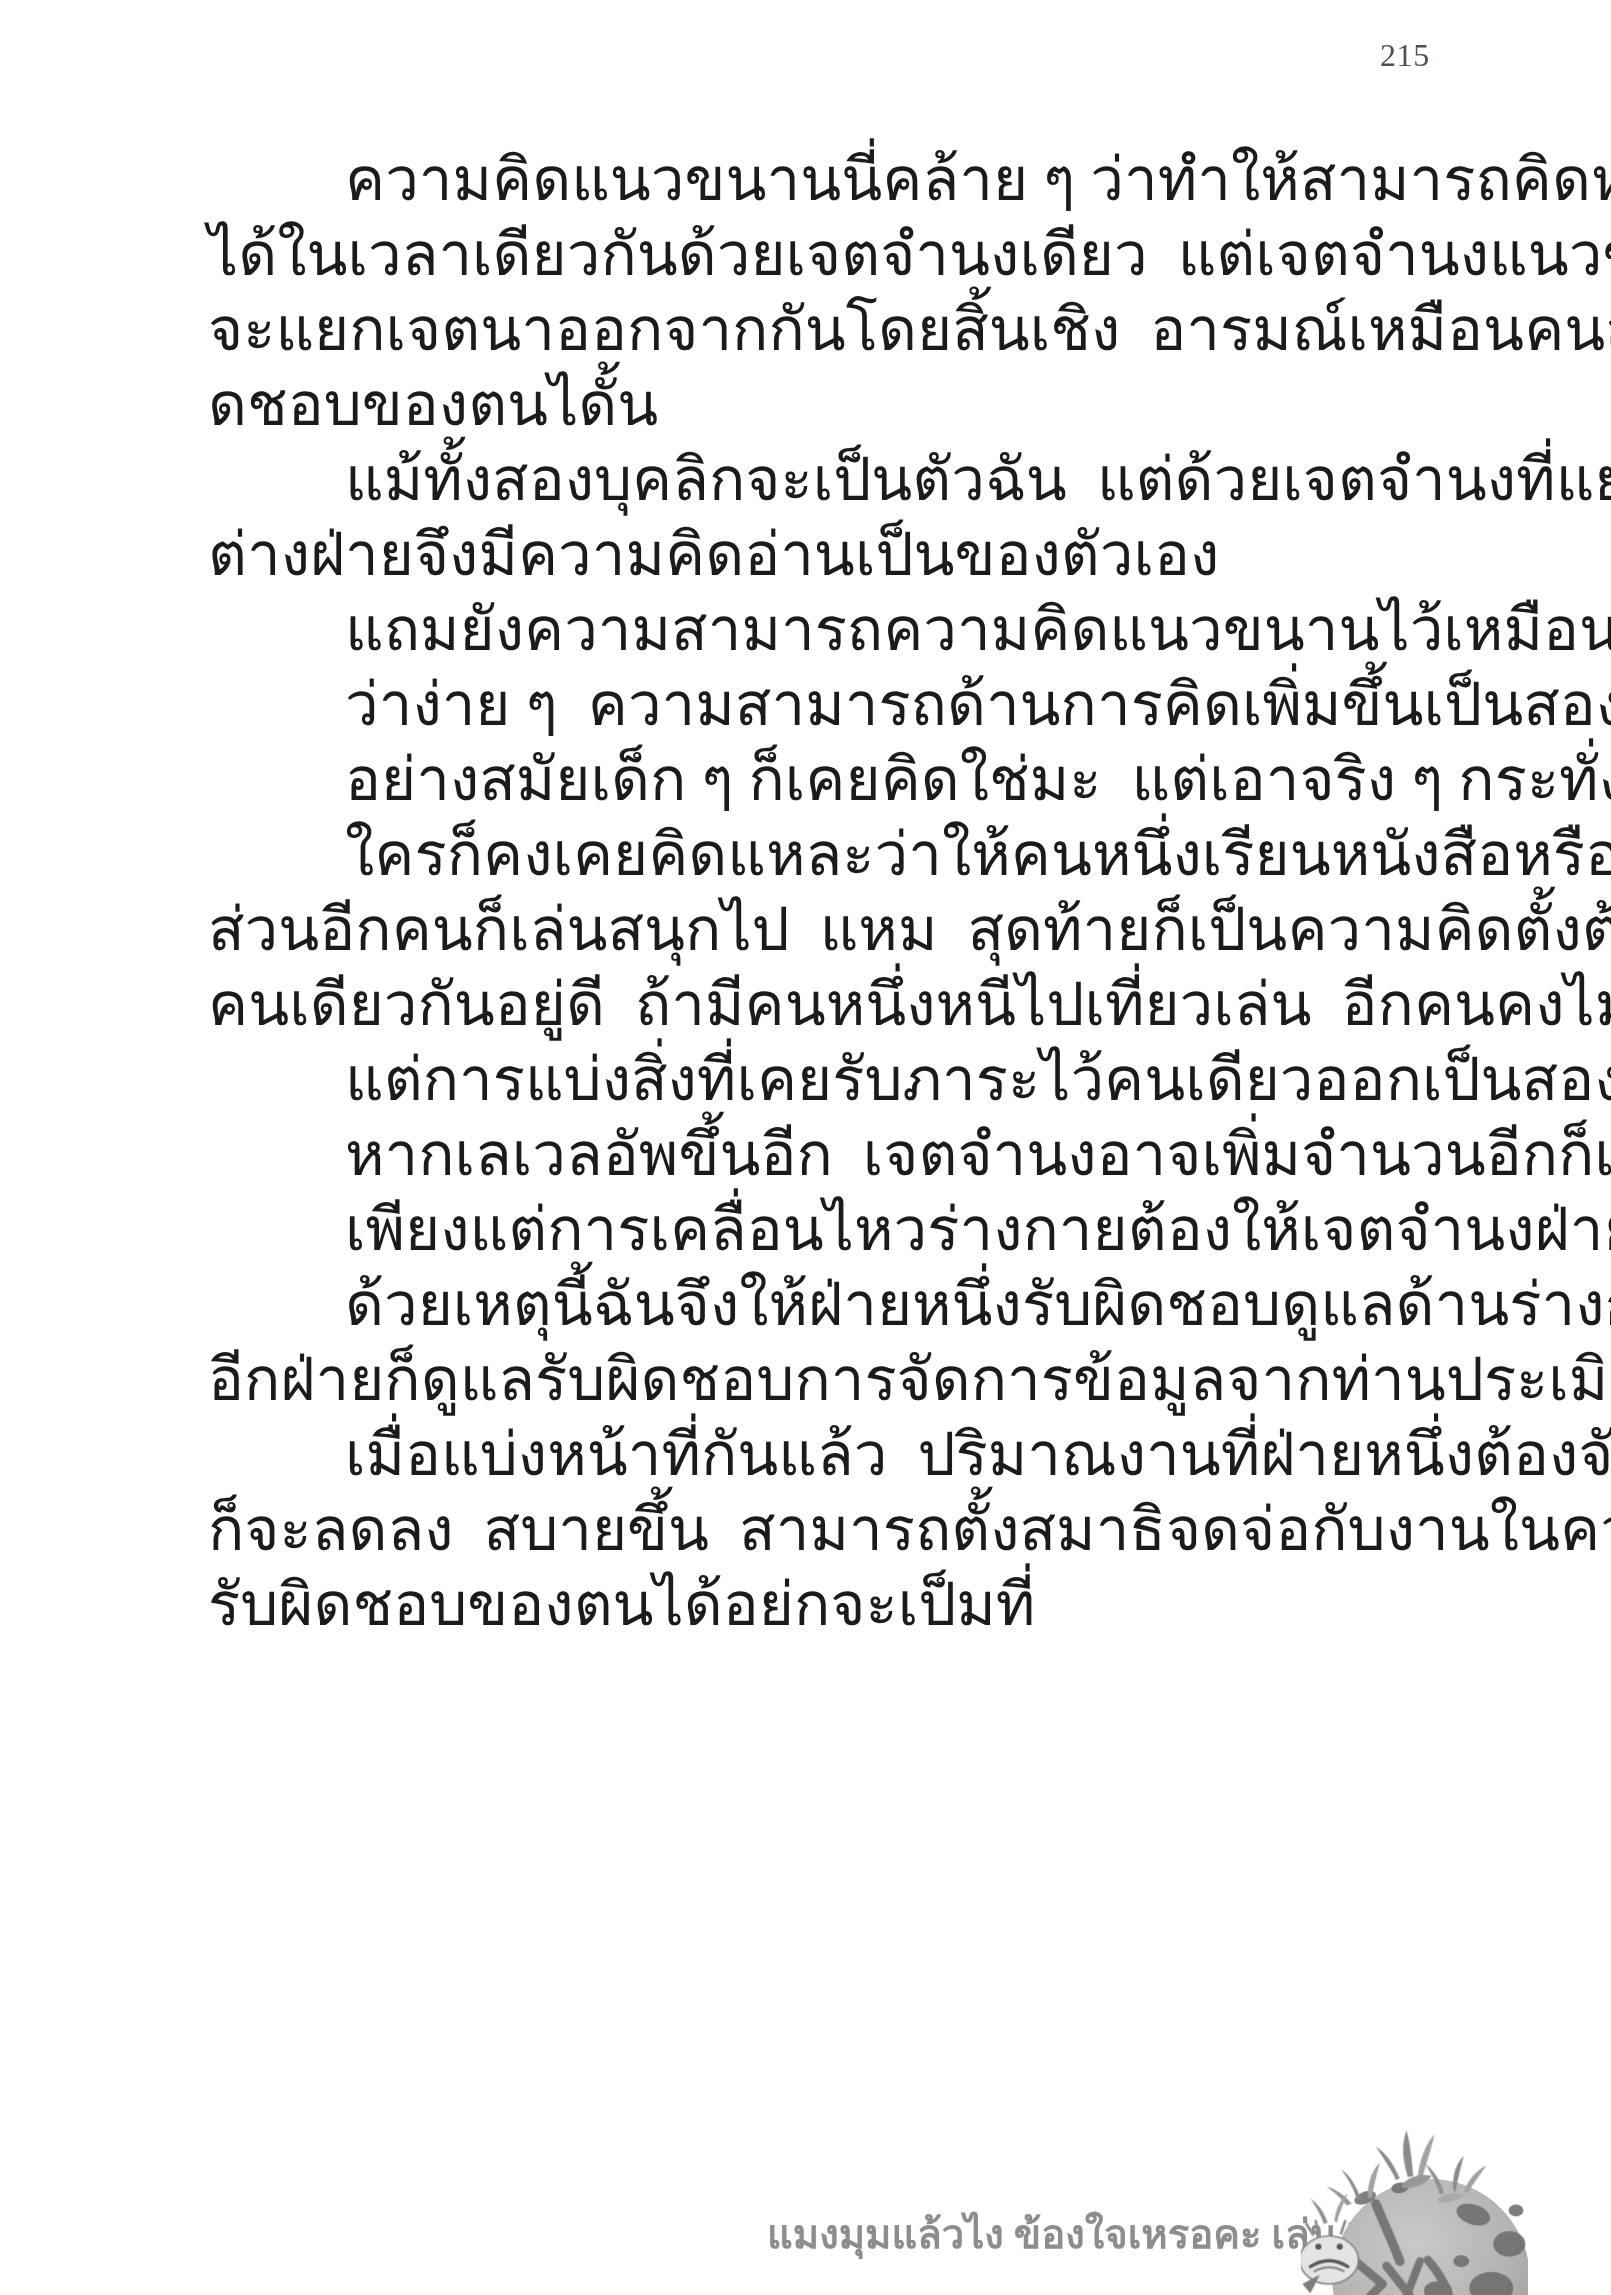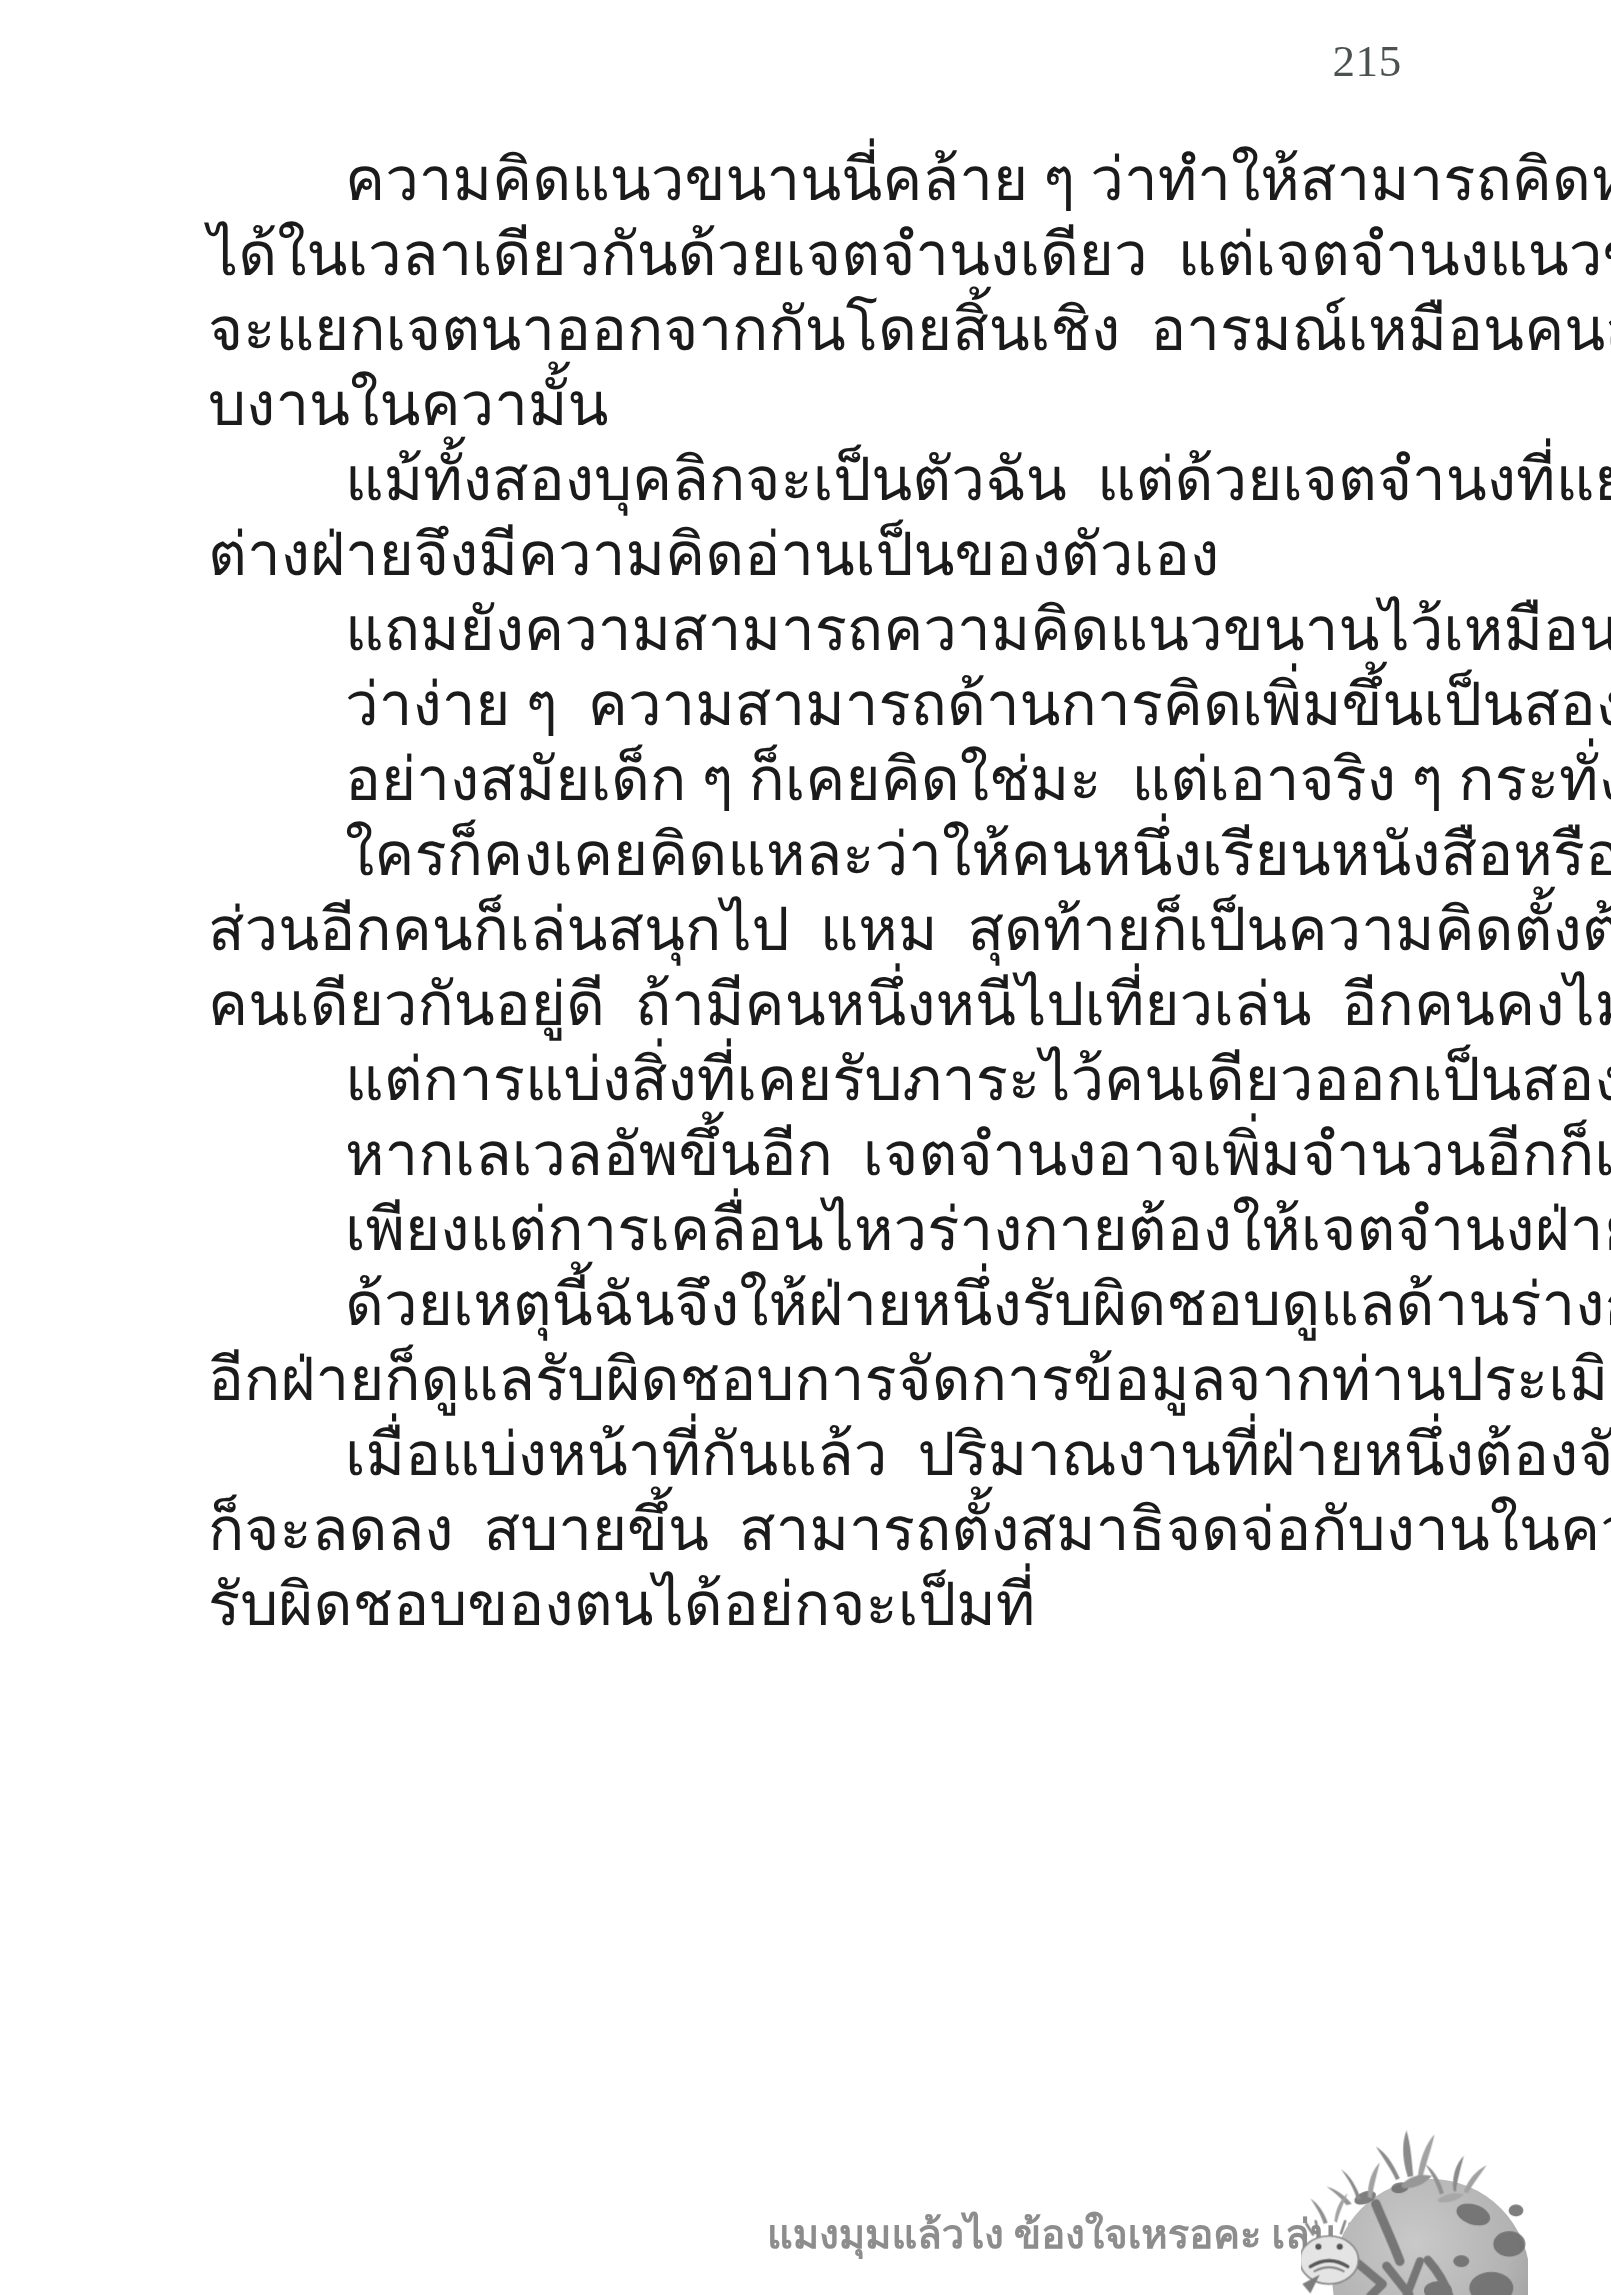--- a/index.html
+++ b/index.html
@@ -7,22 +7,22 @@
     position:relative;
     width:1612px;
     height:2295px;
     background:#ffffff;
     overflow:hidden;
     font-family:"Liberation Serif", serif;
   }
   .page-number {
     position:absolute;
     top:39px;
-    right:210px;
-    font-size:45px;
+    right:182px;
+    font-size:32px;
     line-height:1;
     color:#4c5151;
     letter-spacing:0.7px;
   }
   .body-text {
     position:absolute;
     left:208px;
     top:143px;
     width:1214px;
     font-size:60px;
@@ -57,21 +57,21 @@
 <body>
 
 <div class="page">
 
   <div class="page-number">215</div>
 
   <div class="body-text">
       <div class="text-line indent">ความคิดแนวขนานนี่คล้าย ๆ ว่าทำให้สามารถคิดหลายเรื่อง</div>
       <div class="text-line">ได้ในเวลาเดียวกันด้วยเจตจำนงเดียว  แต่เจตจำนงแนวขนาน</div>
       <div class="text-line">จะแยกเจตนาออกจากกันโดยสิ้นเชิง  อารมณ์เหมือนคนสองบุคลิก</div>
-      <div class="text-line">บงานในความั้น</div>
+      <div class="text-line">ดชอบของตนไดั้น</div>
       <div class="text-line indent">แม้ทั้งสองบุคลิกจะเป็นตัวฉัน  แต่ด้วยเจตจำนงที่แยกกัน</div>
       <div class="text-line">ต่างฝ่ายจึงมีความคิดอ่านเป็นของตัวเอง</div>
       <div class="text-line indent">แถมยังความสามารถความคิดแนวขนานไว้เหมือนเดิม</div>
       <div class="text-line indent">ว่าง่าย ๆ  ความสามารถด้านการคิดเพิ่มขึ้นเป็นสองเท่า</div>
       <div class="text-line indent">อย่างสมัยเด็ก ๆ ก็เคยคิดใช่มะ  แต่เอาจริง ๆ กระทั่งผู้ใหญ่</div>
       <div class="text-line indent">ใครก็คงเคยคิดแหละว่าให้คนหนึ่งเรียนหนังสือหรือทำงานไป</div>
       <div class="text-line">ส่วนอีกคนก็เล่นสนุกไป  แหม  สุดท้ายก็เป็นความคิดตั้งต้นจากคน</div>
       <div class="text-line">คนเดียวกันอยู่ดี  ถ้ามีคนหนึ่งหนีไปเที่ยวเล่น  อีกคนคงไม่ยอมหรอก</div>
       <div class="text-line indent">แต่การแบ่งสิ่งที่เคยรับภาระไว้คนเดียวออกเป็นสองส่วนได้</div>
       <div class="text-line indent">หากเลเวลอัพขึ้นอีก  เจตจำนงอาจเพิ่มจำนวนอีกก็เป็นได้</div>

